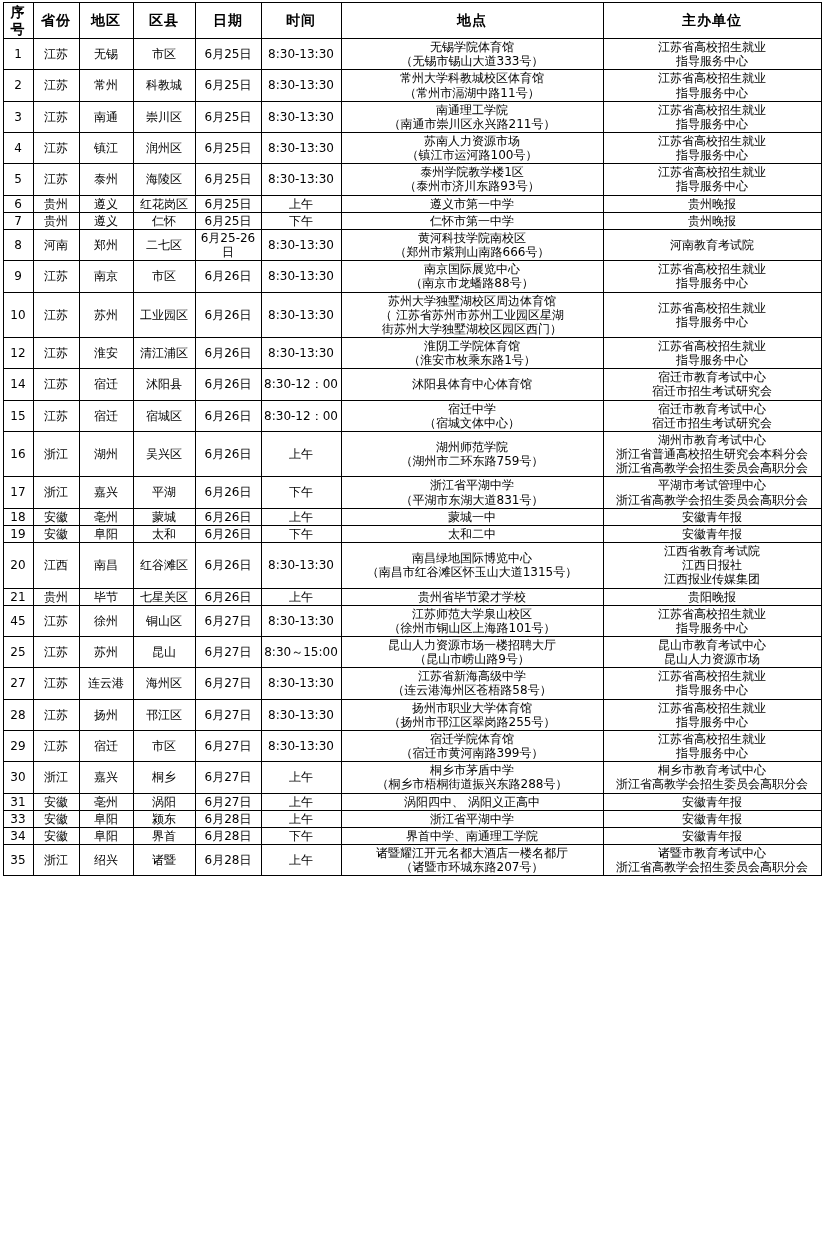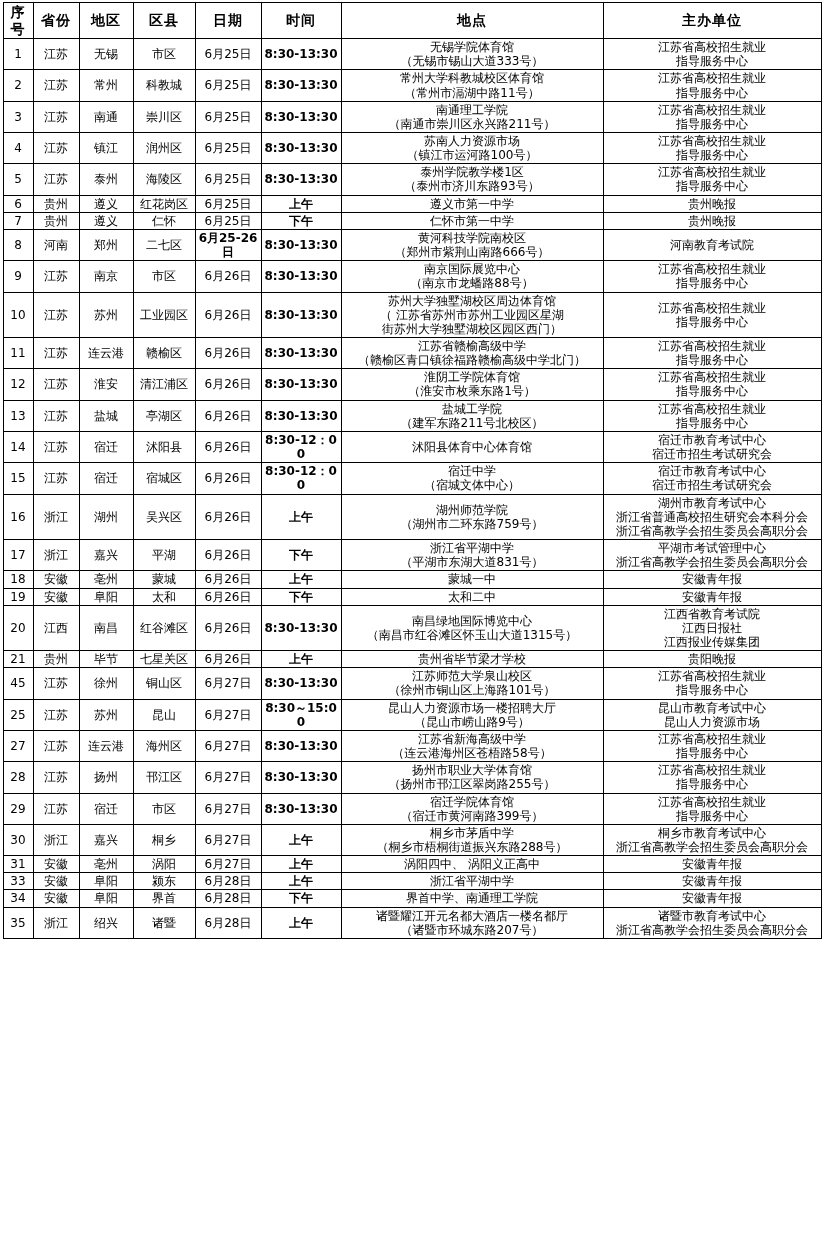--- a/index.html
+++ b/index.html
@@ -34,21 +34,21 @@
   table.grid th {
     font-weight: bold;
     font-size: 14px;
     height: 26px;
     letter-spacing: 1px;
   }
   table.grid td {
     font-size: 12px;
   }
   td.num { font-size: 12px; }
-  td.small { font-size: 11.5px; font-weight: bold; }
+  td.small { font-size: 11.5px; }
   .cellline { display: block; white-space: nowrap; }
   col.c0 { width: 30px; }
   col.c1 { width: 46px; }
   col.c2 { width: 54px; }
   col.c3 { width: 62px; }
   col.c4 { width: 66px; }
   col.c5 { width: 80px; }
   col.c6 { width: 262px; }
   col.c7 { width: 218px; }
 </style>
@@ -230,61 +230,29 @@
             <span class="cellline">苏州大学独墅湖校区周边体育馆</span>
             <span class="cellline">（ 江苏省苏州市苏州工业园区星湖</span>
             <span class="cellline">街苏州大学独墅湖校区园区西门）</span>
           </td>
           <td>
             <span class="cellline">江苏省高校招生就业</span>
             <span class="cellline">指导服务中心</span>
           </td>
         </tr>
         <tr>
-          <td class="num">11</td>
-          <td>江苏</td>
-          <td>连云港</td>
-          <td>赣榆区</td>
-          <td>6月26日</td>
-          <td class="small">8:30-13:30</td>
-          <td>
-            <span class="cellline">江苏省赣榆高级中学</span>
-            <span class="cellline">（赣榆区青口镇徐福路赣榆高级中学北门）</span>
-          </td>
-          <td>
-            <span class="cellline">江苏省高校招生就业</span>
-            <span class="cellline">指导服务中心</span>
-          </td>
-        </tr>
-        <tr>
           <td class="num">12</td>
           <td>江苏</td>
           <td>淮安</td>
           <td>清江浦区</td>
           <td>6月26日</td>
           <td class="small">8:30-13:30</td>
           <td>
             <span class="cellline">淮阴工学院体育馆</span>
             <span class="cellline">（淮安市枚乘东路1号）</span>
-          </td>
-          <td>
-            <span class="cellline">江苏省高校招生就业</span>
-            <span class="cellline">指导服务中心</span>
-          </td>
-        </tr>
-        <tr>
-          <td class="num">13</td>
-          <td>江苏</td>
-          <td>盐城</td>
-          <td>亭湖区</td>
-          <td>6月26日</td>
-          <td class="small">8:30-13:30</td>
-          <td>
-            <span class="cellline">盐城工学院</span>
-            <span class="cellline">（建军东路211号北校区）</span>
           </td>
           <td>
             <span class="cellline">江苏省高校招生就业</span>
             <span class="cellline">指导服务中心</span>
           </td>
         </tr>
         <tr>
           <td class="num">14</td>
           <td>江苏</td>
           <td>宿迁</td>

